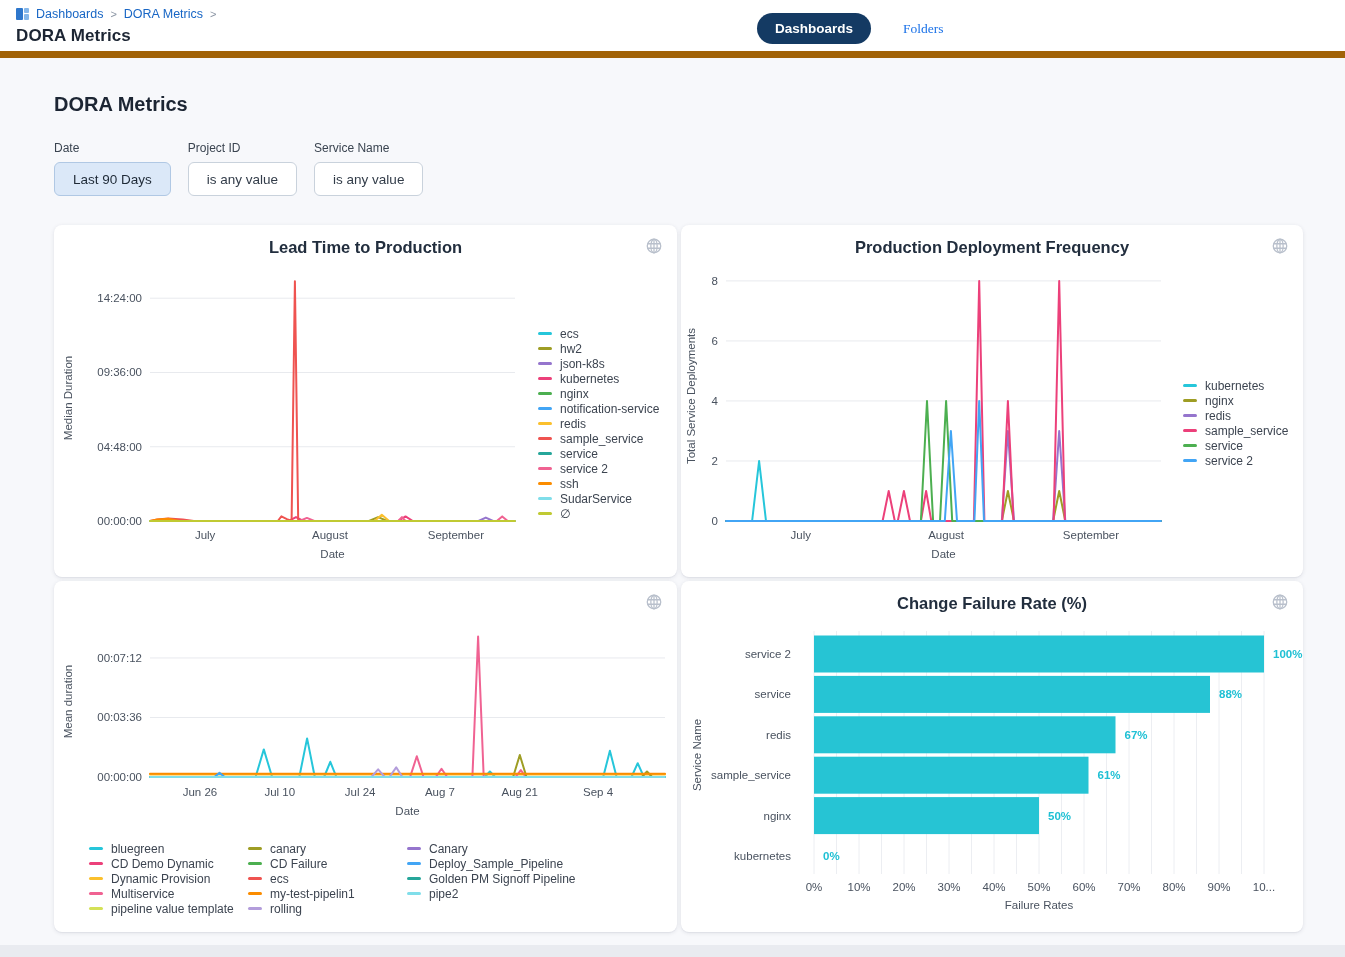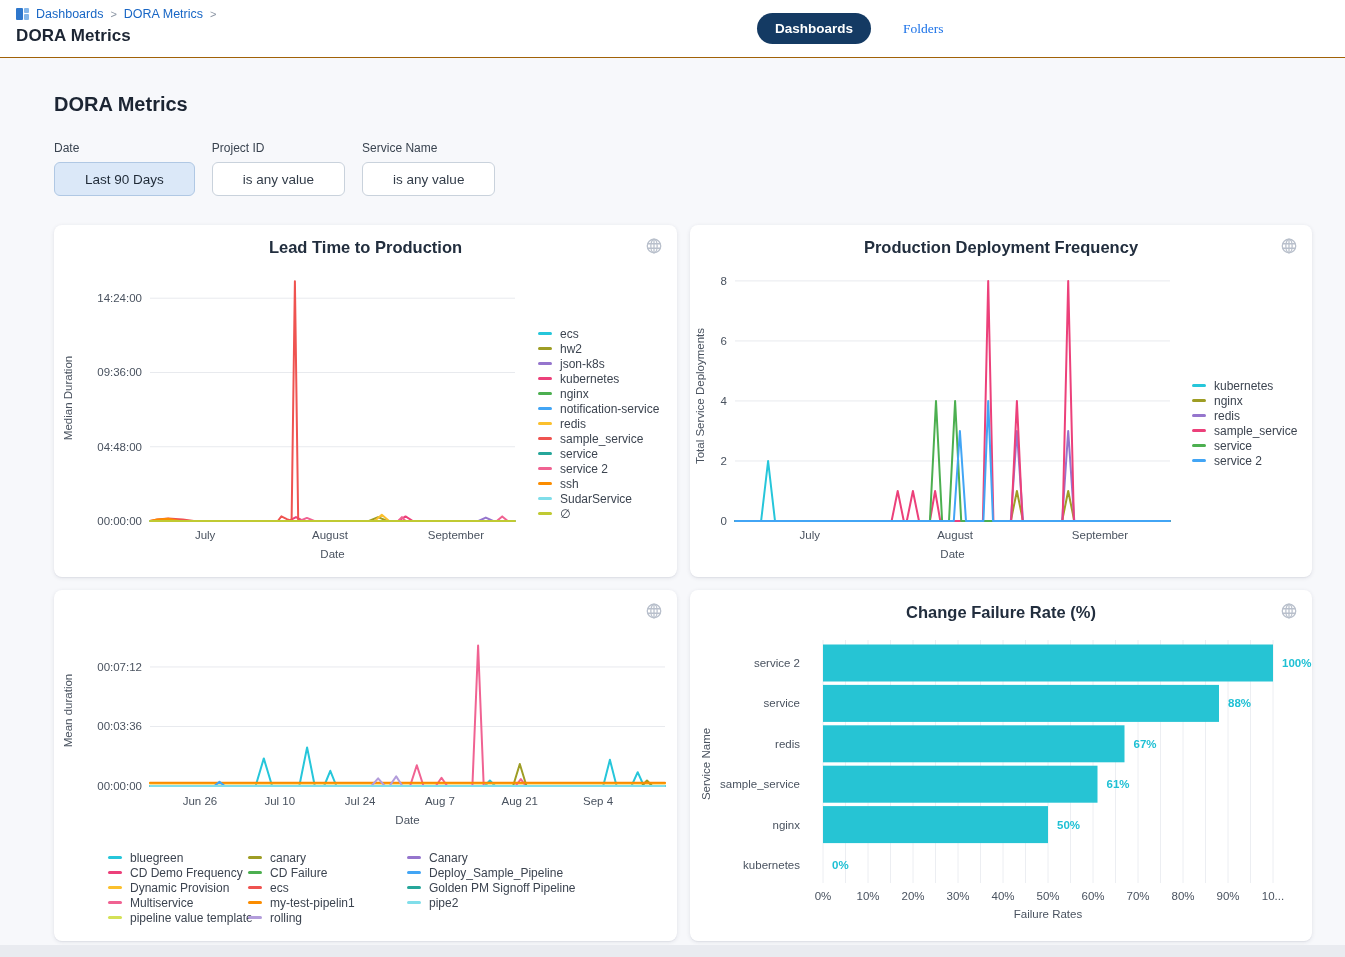--- a/index.html
+++ b/index.html
@@ -4,45 +4,45 @@
 <style>
   * { box-sizing: border-box; }
   html,body { margin:0; padding:0; }
   body {
     width:1345px; height:957px; overflow:hidden; position:relative;
     background:#f7f8fb; color:#1c2533;
     font-family:"Liberation Sans","DejaVu Sans",sans-serif;
   }
   
   header.top {
-    height:58px; background:#fff; border-bottom:1px solid #a16207;
+    height:58px; background:#fff; border-bottom:7px solid #a16207;
     position:relative; padding:7px 0 0 16px;
   }
   .crumbs { display:flex; align-items:center; gap:7px; font-size:12.5px; }
   .crumbs a { color:#1866c5; text-decoration:none; font-weight:500; cursor:pointer; }
   .crumbs .sep { color:#8a94a3; font-size:11px; }
   .grid-ic { width:13px; height:13px; display:grid; grid-template-columns:6.5px 5px; grid-template-rows:5px 6.5px; gap:1px; }
   .grid-ic i { background:#85b7ea; border-radius:1px; }
   .grid-ic i.tall { grid-row:1/3; background:#2e77cc; }
   h1.pt { font-size:17px; font-weight:700; margin:5px 0 0; letter-spacing:.1px; }
   .tabs { position:absolute; left:757px; top:13px; display:flex; align-items:center; }
   .tab-pill { background:#143a63; color:#fff; border:none; border-radius:17px; padding:8px 18px;
     font-size:13.5px; font-weight:600; font-family:inherit; cursor:pointer; }
   .tab-link { background:none; border:none; color:#1b72e8; font-size:13.5px; font-weight:500;
     margin-left:26px; font-family:Liberation Serif, serif; cursor:pointer; }
   
   main { padding:0 0 0 54px; }
   h2.dt { font-size:20px; font-weight:700; margin:35px 0 0; }
   .filters { display:flex; gap:17px; margin-top:25px; }
   .flabel { font-size:12px; color:#3a4450; margin-bottom:7px; }
-  .fbtn { height:34px; border-radius:6px; font-size:13.5px; font-family:inherit; padding:0 30px; cursor:pointer; }
+  .fbtn { height:34px; border-radius:6px; font-size:13.5px; font-family:inherit; padding:0 18px; cursor:pointer; }
   .fbtn.active { background:#dbe8f8; border:1px solid #b0c8e4; color:#1f2a37; font-weight:500; min-width:113px; }
   .fbtn.plain { background:#fff; border:1px solid #c9d2dc; color:#323c49; min-width:105px; }
   
-  .cards { display:grid; grid-template-columns:623px 622px; grid-template-rows:352px 351px; gap:13px;
+  .cards { display:grid; grid-template-columns:623px 622px; grid-template-rows:352px 351px; gap:4px;
     margin-top:29px; width:1071px; }
   .card { background:#fff; border-radius:8px; position:relative; overflow:hidden;
     box-shadow:0 1px 4px rgba(30,40,70,.10), 0 1px 1px rgba(30,40,70,.05); }
   .chart-title { position:absolute; top:13px; left:0; right:0; text-align:center;
     font-size:16.5px; font-weight:600; color:#222e3e; margin:0; }
   .globe { position:absolute; top:12px; right:14px; line-height:0; cursor:pointer; }
   svg.chart { position:absolute; left:0; top:0; }
   .tick { font-size:11.5px; fill:#49525f; }
   .vlab { font-size:11.5px; font-weight:700; fill:#1fc0d4; }
   .legend { position:absolute; font-size:12px; color:#3c4450; }
@@ -273,28 +273,28 @@
           <polyline points="96.0,196.0 459.1,196.0 465.8,174.0 472.5,196.0 587.8,196.0 593.0,190.5 598.1,196.0 611.0,196.0" fill="none" stroke="#9e9d24" stroke-width="2" stroke-linejoin="round" stroke-linecap="round"></polyline>
           <polyline points="96.0,196.0 611.0,196.0" fill="none" stroke="#4caf50" stroke-width="2" stroke-linejoin="round" stroke-linecap="round"></polyline>
           <polyline points="96.0,196.0 611.0,196.0" fill="none" stroke="#ef5350" stroke-width="2" stroke-linejoin="round" stroke-linecap="round"></polyline>
           <polyline points="96.0,192.7 611.0,192.7" fill="none" stroke="#fb8c00" stroke-width="2" stroke-linejoin="round" stroke-linecap="round"></polyline>
           <polyline points="96.0,196.0 317.4,196.0 324.1,188.3 330.8,196.0 335.5,196.0 342.2,186.4 348.4,196.0 611.0,196.0" fill="none" stroke="#b39ddb" stroke-width="2" stroke-linejoin="round" stroke-linecap="round"></polyline>
           <polyline points="96.0,196.0 611.0,196.0" fill="none" stroke="#9575cd" stroke-width="2" stroke-linejoin="round" stroke-linecap="round"></polyline>
           <polyline points="96.0,196.0 160.4,196.0 165.5,191.9 170.7,196.0 611.0,196.0" fill="none" stroke="#42a5f5" stroke-width="2" stroke-linejoin="round" stroke-linecap="round"></polyline>
           <polyline points="96.0,196.0 611.0,196.0" fill="none" stroke="#26a69a" stroke-width="2" stroke-linejoin="round" stroke-linecap="round"></polyline>
           <polyline points="96.0,196.0 611.0,196.0" fill="none" stroke="#80deea" stroke-width="2" stroke-linejoin="round" stroke-linecap="round"></polyline>
         </svg>
-        <div class="legend" style="left: 54px; top: 260px;">
+        <div class="legend" style="left: 35px; top: 260px;">
           <div class="li">
             <span class="sw" style="background: rgb(38, 198, 218);"></span>
             <span>bluegreen</span>
           </div>
           <div class="li">
             <span class="sw" style="background: rgb(236, 64, 122);"></span>
-            <span>CD Demo Frequency</span>
+            <span>CD Demo Dynamic</span>
           </div>
           <div class="li">
             <span class="sw" style="background: rgb(251, 192, 45);"></span>
             <span>Dynamic Provision</span>
           </div>
           <div class="li">
             <span class="sw" style="background: rgb(240, 98, 146);"></span>
             <span>Multiservice</span>
           </div>
           <div class="li">

